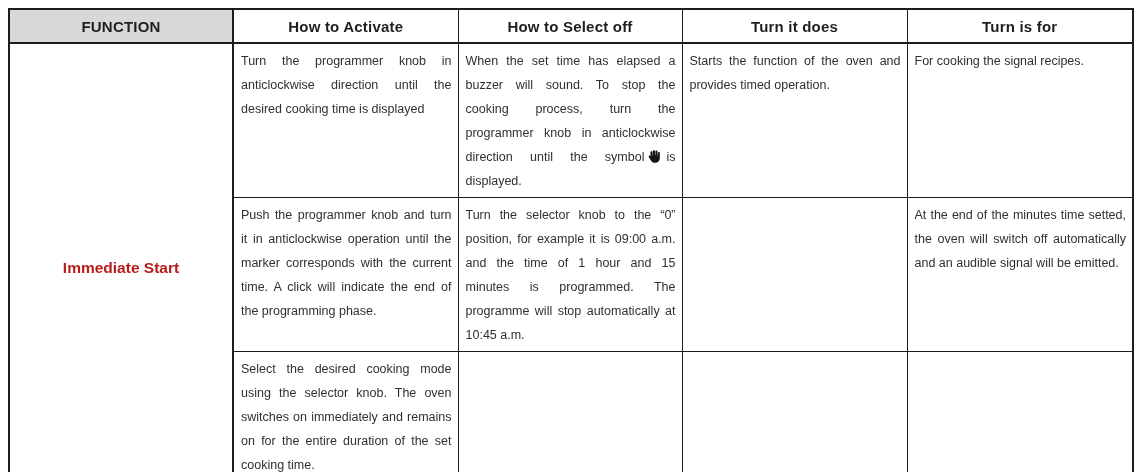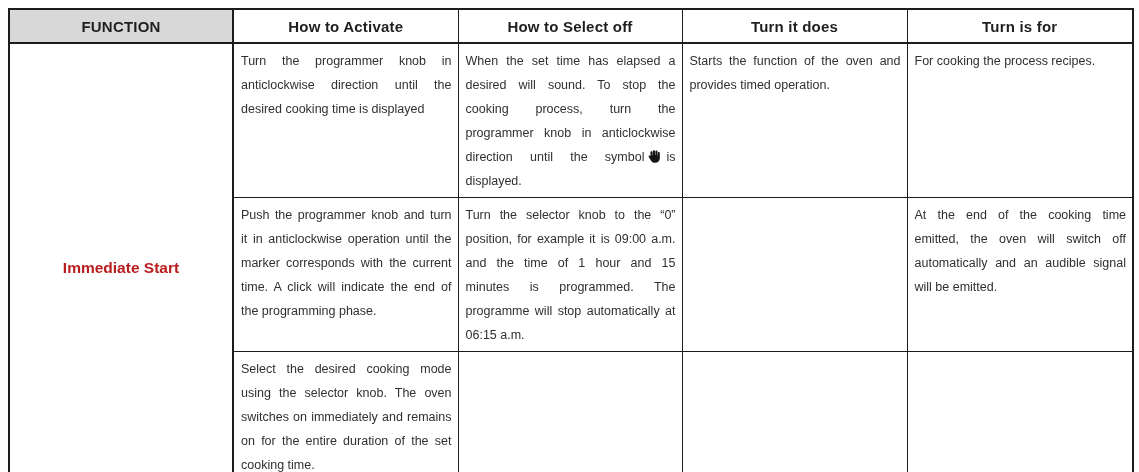--- a/index.html
+++ b/index.html
@@ -83,31 +83,31 @@
       <th>How to Activate</th>
       <th>How to Select off</th>
       <th>Turn it does</th>
       <th>Turn is for</th>
     </tr>
   </thead>
   <tbody>
     <tr class="row-1">
       <td class="fn-cell" rowspan="3">Immediate Start</td>
       <td class="body-cell">Turn the programmer knob in anticlockwise direction until the desired cooking time is displayed</td>
-      <td class="body-cell"><span>When the set time has elapsed a desired will sound. To stop the cooking process, turn the programmer knob in anticlockwise direction until the symbol</span><svg class="hand-icon" width="15" height="15" viewBox="0 0 20 20" aria-hidden="true">
+      <td class="body-cell"><span>When the set time has elapsed a buzzer will sound. To stop the cooking process, turn the programmer knob in anticlockwise direction until the symbol</span><svg class="hand-icon" width="15" height="15" viewBox="0 0 20 20" aria-hidden="true">
             <path fill="#151515" d="M4.6 9.6 V4.3 c0-0.8 0.6-1.4 1.4-1.4 s1.4 0.6 1.4 1.4 V8.2 h0.5 V2.9 c0-0.8 0.6-1.4 1.4-1.4 s1.4 0.6 1.4 1.4 V8.1 h0.5 V3.5 c0-0.8 0.6-1.4 1.4-1.4 s1.4 0.6 1.4 1.4 V8.8 h0.5 V5.4 c0-0.7 0.6-1.3 1.3-1.3 s1.3 0.6 1.3 1.3 V12.2 c0 3.6-2.6 6.1-6.2 6.1 c-2.9 0-4.8-1.3-6.1-3.8 L2.3 10.8 c-0.6-1.1 0.4-2.4 1.6-2.0 z"></path>
           </svg><span>is displayed.</span></td>
       <td class="body-cell">Starts the function of the oven and provides timed operation.</td>
-      <td class="body-cell">For cooking the process recipes.</td>
+      <td class="body-cell">For cooking the signal recipes.</td>
     </tr>
     <tr class="row-2">
       <td class="body-cell">Push the programmer knob and turn it in anticlockwise operation until the marker corresponds with the current time. A click will indicate the end of the programming phase.</td>
-      <td class="body-cell">Turn the selector knob to the “0” position, for example it is 09:00 a.m. and the time of 1 hour and 15 minutes is programmed. The programme will stop automatically at 06:15 a.m.</td>
+      <td class="body-cell">Turn the selector knob to the “0” position, for example it is 09:00 a.m. and the time of 1 hour and 15 minutes is programmed. The programme will stop automatically at 10:45 a.m.</td>
       <td class="body-cell"></td>
-      <td class="body-cell">At the end of the cooking time emitted, the oven will switch off automatically and an audible signal will be emitted.</td>
+      <td class="body-cell">At the end of the minutes time setted, the oven will switch off automatically and an audible signal will be emitted.</td>
     </tr>
     <tr class="row-3">
       <td class="body-cell">Select the desired cooking mode using the selector knob. The oven switches on immediately and remains on for the entire duration of the set cooking time.</td>
       <td class="body-cell"></td>
       <td class="body-cell"></td>
       <td class="body-cell"></td>
     </tr>
   </tbody>
 </table>
 

